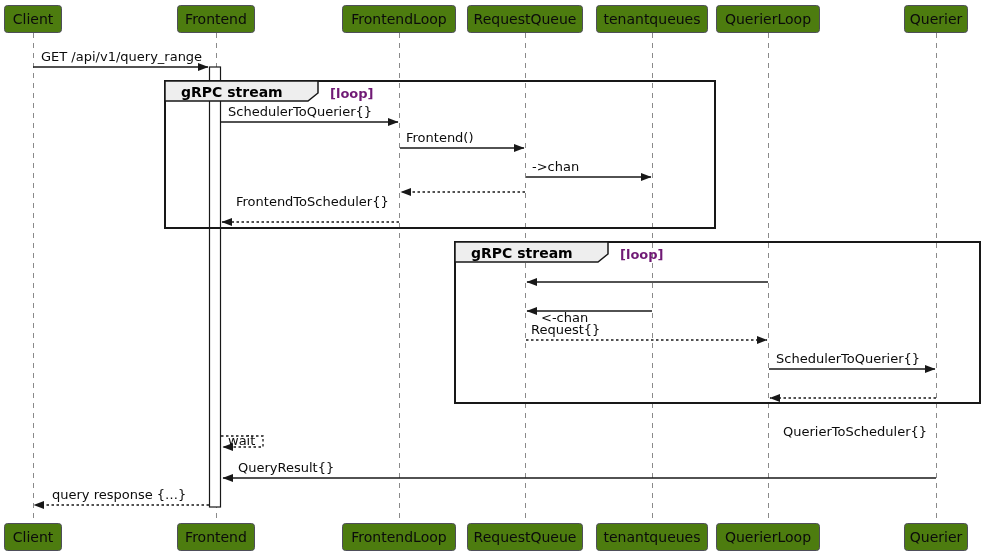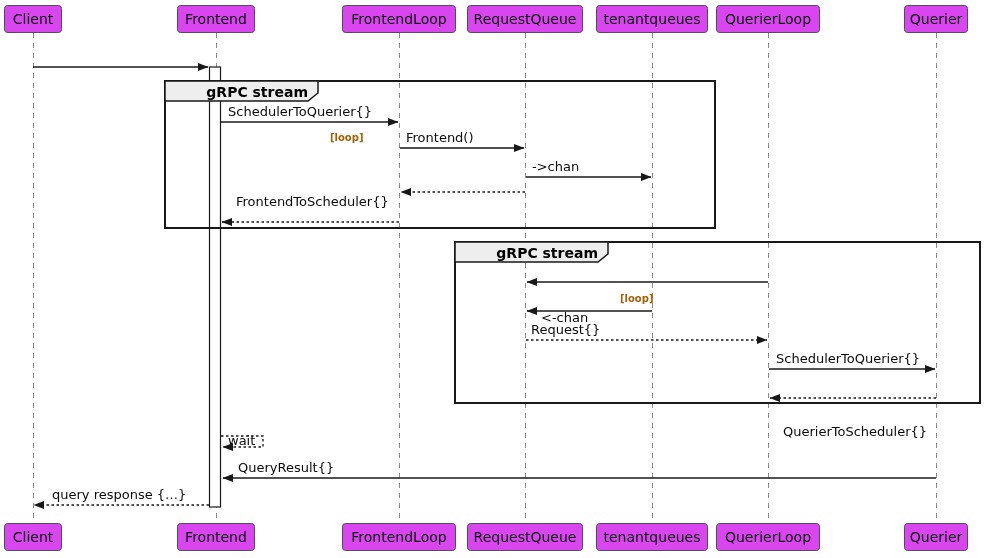--- a/index.html
+++ b/index.html
@@ -4,33 +4,33 @@
 <style>
   html,body{margin:0;padding:0;background:#fff;}
   #canvas{
     position:relative;width:985px;height:558px;background:#FFFFFF;
     font-family:"DejaVu Sans","Liberation Sans",sans-serif;color:#111;
     overflow:hidden;
   }
   #svg-layer{position:absolute;left:0;top:0;}
   .pbox{
     position:absolute;height:28px;box-sizing:border-box;
-    background:#d946ef;border:1.5px solid #4E4E5A;border-radius:3.5px;
+    background:#4d7c0f;border:1.5px solid #4E4E5A;border-radius:3.5px;
     display:flex;align-items:center;justify-content:center;
     font-size:14px;color:#0b0b0b;white-space:nowrap;
   }
   .msg-label{
     position:absolute;font-size:13px;color:#0b0b0b;white-space:nowrap;line-height:14px;
   }
   .frag-title{
     position:absolute;font-size:14px;font-weight:bold;color:#000;
-    width:143px;text-align:right;white-space:nowrap;
+    width:143px;text-align:left;white-space:nowrap;padding-left:16px;
   }
   .frag-cond{
-    position:absolute;font-size:10px;font-weight:bold;color:#a16207;white-space:nowrap;margin-top:46px;
+    position:absolute;font-size:13px;font-weight:bold;color:#701a75;white-space:nowrap;
   }
 </style>
 </head>
 <body>
 
 <div id="canvas">
 
   <svg id="svg-layer" width="985" height="558">
     <defs>
       <marker id="arrow" markerWidth="12" markerHeight="10" refX="10" refY="4" orient="auto" markerUnits="userSpaceOnUse">
@@ -84,20 +84,21 @@
   <div class="pbox" style="left:467px;top:523px;width:116px;">RequestQueue</div>
   <div class="pbox" style="left:596px;top:523px;width:112px;">tenantqueues</div>
   <div class="pbox" style="left:716px;top:523px;width:104px;">QuerierLoop</div>
   <div class="pbox" style="left:904px;top:523px;width:64px;">Querier</div>
 
   <span class="frag-title" style="left:165px;top:84px;">gRPC stream</span>
   <span class="frag-cond" style="left:330px;top:86px;">[loop]</span>
   <span class="frag-title" style="left:455px;top:245px;">gRPC stream</span>
   <span class="frag-cond" style="left:620px;top:247px;">[loop]</span>
 
+  <span class="msg-label" style="left:41px;top:50px;">GET /api/v1/query_range</span>
   <span class="msg-label" style="left:228px;top:105px;">SchedulerToQuerier{}</span>
   <span class="msg-label" style="left:406px;top:131px;">Frontend()</span>
   <span class="msg-label" style="left:532px;top:160px;">-&gt;chan</span>
   <span class="msg-label" style="left:236px;top:195px;">FrontendToScheduler{}</span>
   <span class="msg-label" style="left:541px;top:311px;">&lt;-chan</span>
   <span class="msg-label" style="left:531px;top:323px;">Request{}</span>
   <span class="msg-label" style="left:776px;top:352px;">SchedulerToQuerier{}</span>
   <span class="msg-label" style="left:783px;top:381px;margin-top:44px;">QuerierToScheduler{}</span>
   <span class="msg-label" style="left:228px;top:419px;margin-top:15px;">wait</span>
   <span class="msg-label" style="left:238px;top:461px;">QueryResult{}</span>

